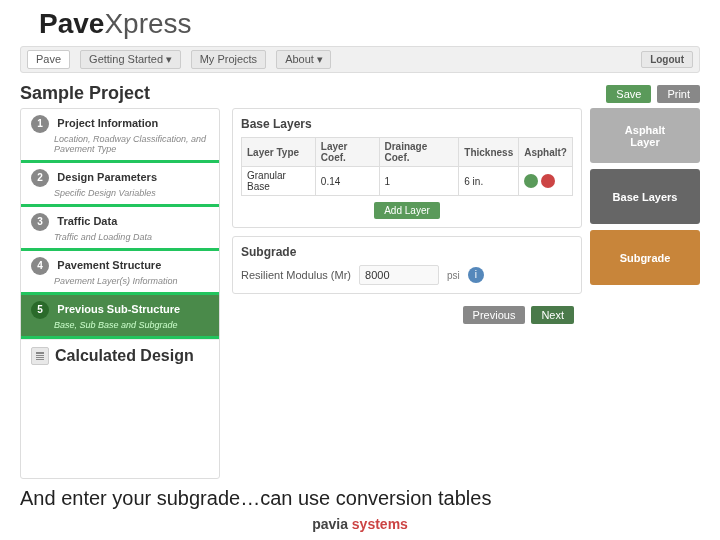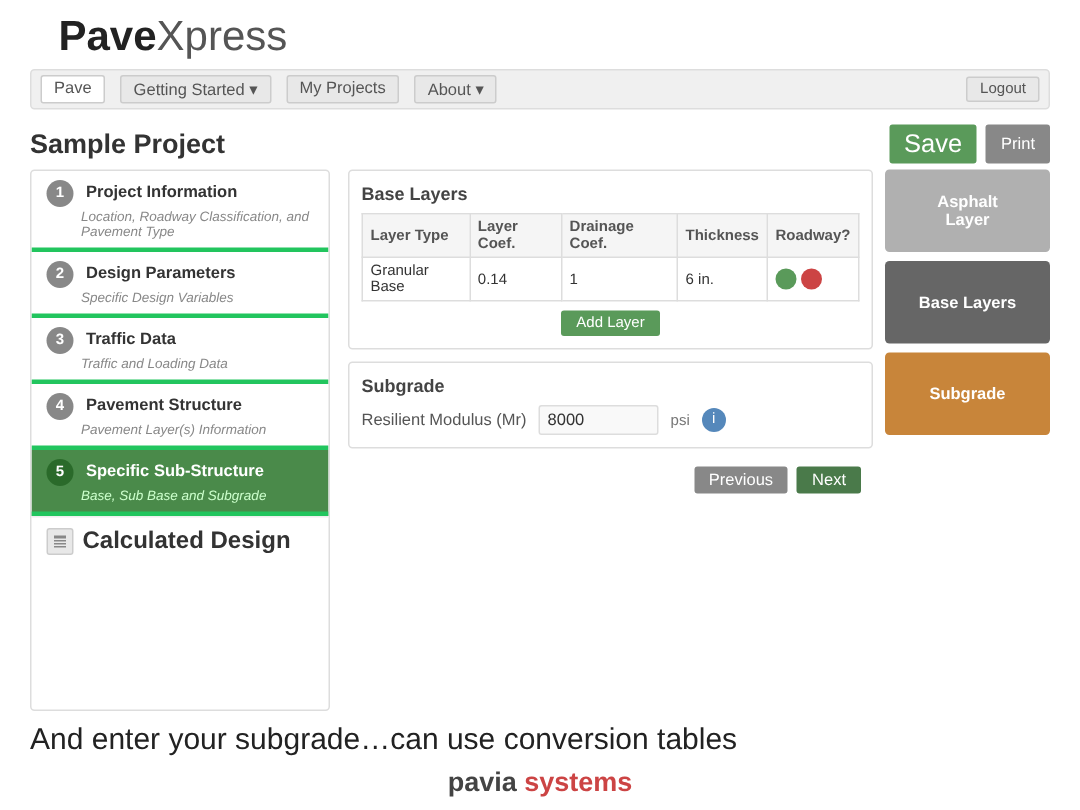--- a/index.html
+++ b/index.html
@@ -83,20 +83,21 @@
     }
 
     .logout-btn {
       font-size: 10px;
       color: #555;
       background: #e8e8e8;
       padding: 2px 8px;
       border-radius: 2px;
       border: 1px solid #ccc;
       cursor: pointer;
+      font-weight: bold;
     }
 
     
     .project-header {
       display: flex;
       justify-content: space-between;
       align-items: center;
       padding: 4px 20px;
       background: #fff;
     }
@@ -111,21 +112,21 @@
       display: flex;
       gap: 6px;
     }
 
     .btn-save {
       background: #5a9a5a;
       color: #fff;
       border: none;
       border-radius: 2px;
       padding: 3px 10px;
-      font-size: 17px;
+      font-size: 11px;
       cursor: pointer;
     }
 
     .btn-print {
       background: #888;
       color: #fff;
       border: none;
       border-radius: 2px;
       padding: 3px 10px;
       font-size: 11px;
@@ -424,21 +425,21 @@
     }
 
     .caption-text {
       font-size: 20px;
       color: #222;
       margin-bottom: 6px;
     }
 
     .footer-brand {
       text-align: center;
-      font-size: 18px;
+      font-size: 14px;
     }
 
     .footer-pavia {
       color: #444;
       font-weight: bold;
     }
 
     .footer-systems {
       color: #cc4444;
       font-weight: bold;
@@ -499,21 +500,21 @@
         <span class="sidebar-item-title">Traffic Data</span>
         <div class="sidebar-item-sub">Traffic and Loading Data</div>
       </div>
       <div class="sidebar-item">
         <span class="sidebar-num">4</span>
         <span class="sidebar-item-title">Pavement Structure</span>
         <div class="sidebar-item-sub">Pavement Layer(s) Information</div>
       </div>
       <div class="sidebar-item active">
         <span class="sidebar-num">5</span>
-        <span class="sidebar-item-title">Specific Sub-Structure</span>
+        <span class="sidebar-item-title">Previous Sub-Structure</span>
         <div class="sidebar-item-sub">Base, Sub Base and Subgrade</div>
       </div>
       <div class="sidebar-calc">
         <div class="calc-icon">
           <svg width="10" height="10" viewBox="0 0 10 10">
             <rect x="1" y="1" width="8" height="2" fill="#888"></rect>
             <rect x="1" y="4" width="8" height="1" fill="#888"></rect>
             <rect x="1" y="6" width="8" height="1" fill="#888"></rect>
             <rect x="1" y="8" width="8" height="1" fill="#888"></rect>
           </svg>
@@ -528,21 +529,21 @@
 
         <div class="section-box">
           <div class="section-title">Base Layers</div>
           <table class="layers-table">
             <thead>
               <tr>
                 <th>Layer Type</th>
                 <th>Layer Coef.</th>
                 <th>Drainage Coef.</th>
                 <th>Thickness</th>
-                <th>Roadway?</th>
+                <th>Asphalt?</th>
               </tr>
             </thead>
             <tbody>
               <tr>
                 <td>Granular Base</td>
                 <td>0.14</td>
                 <td>1</td>
                 <td>6 in.</td>
                 <td>
                   <div class="action-icons">

